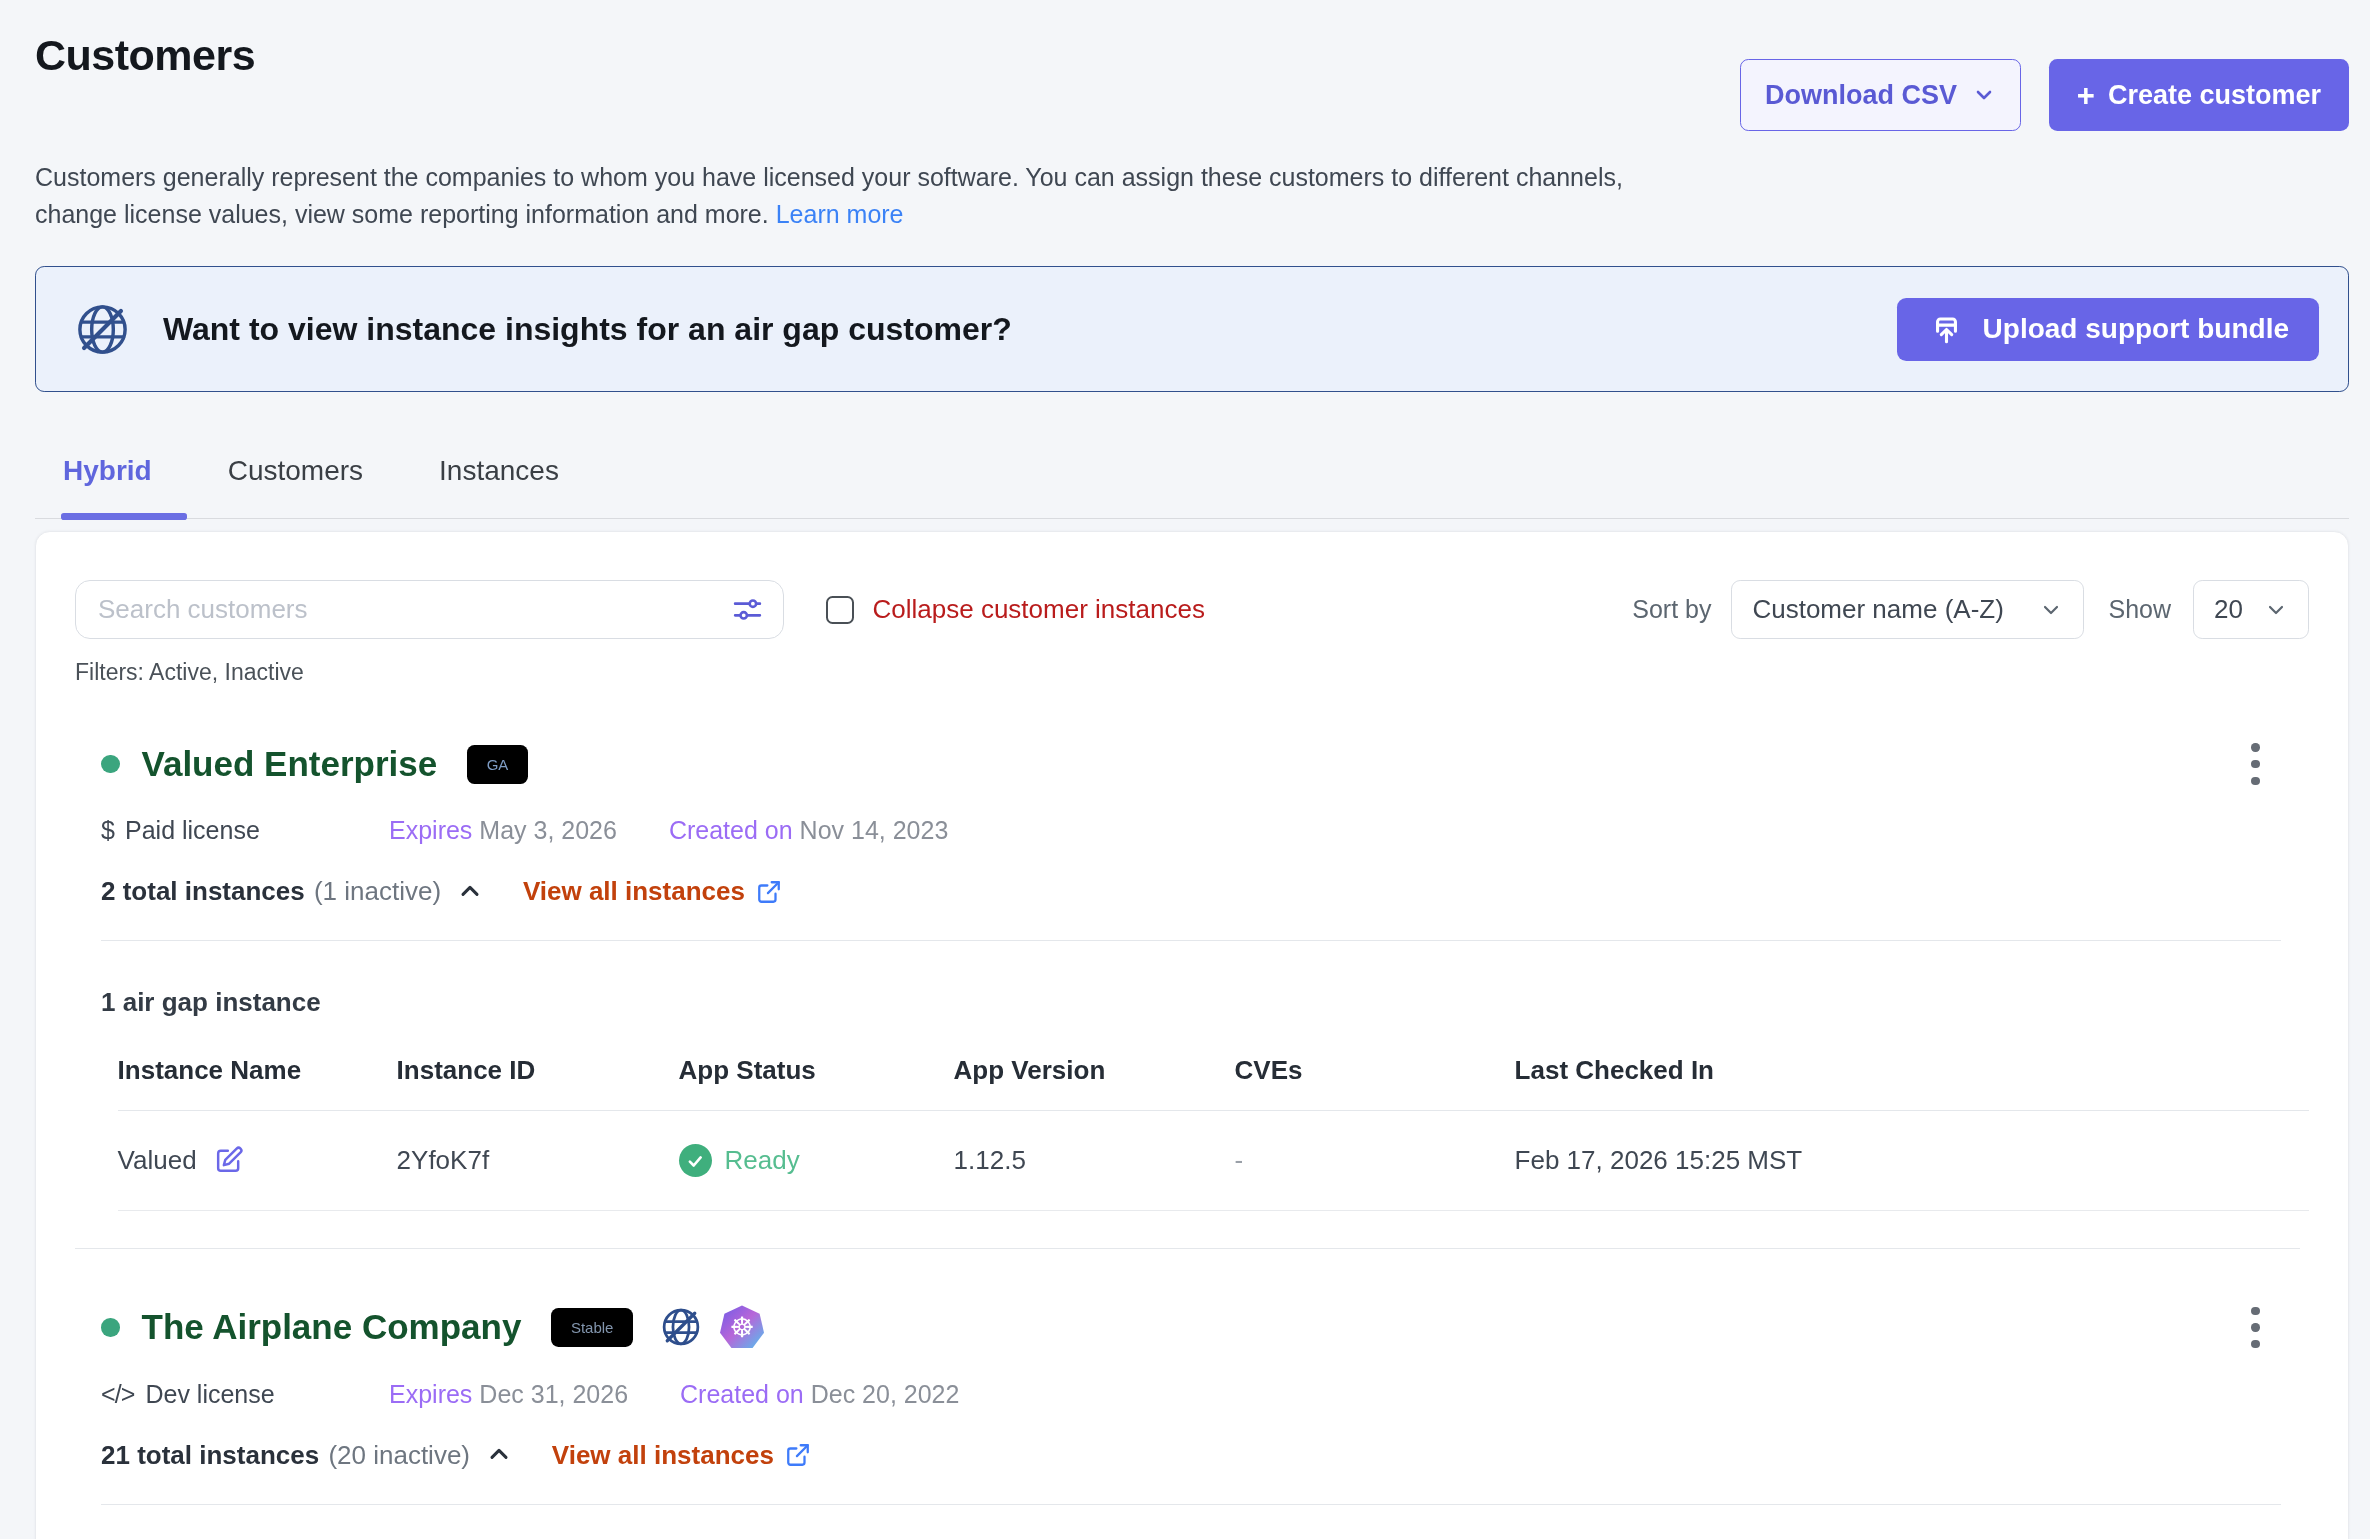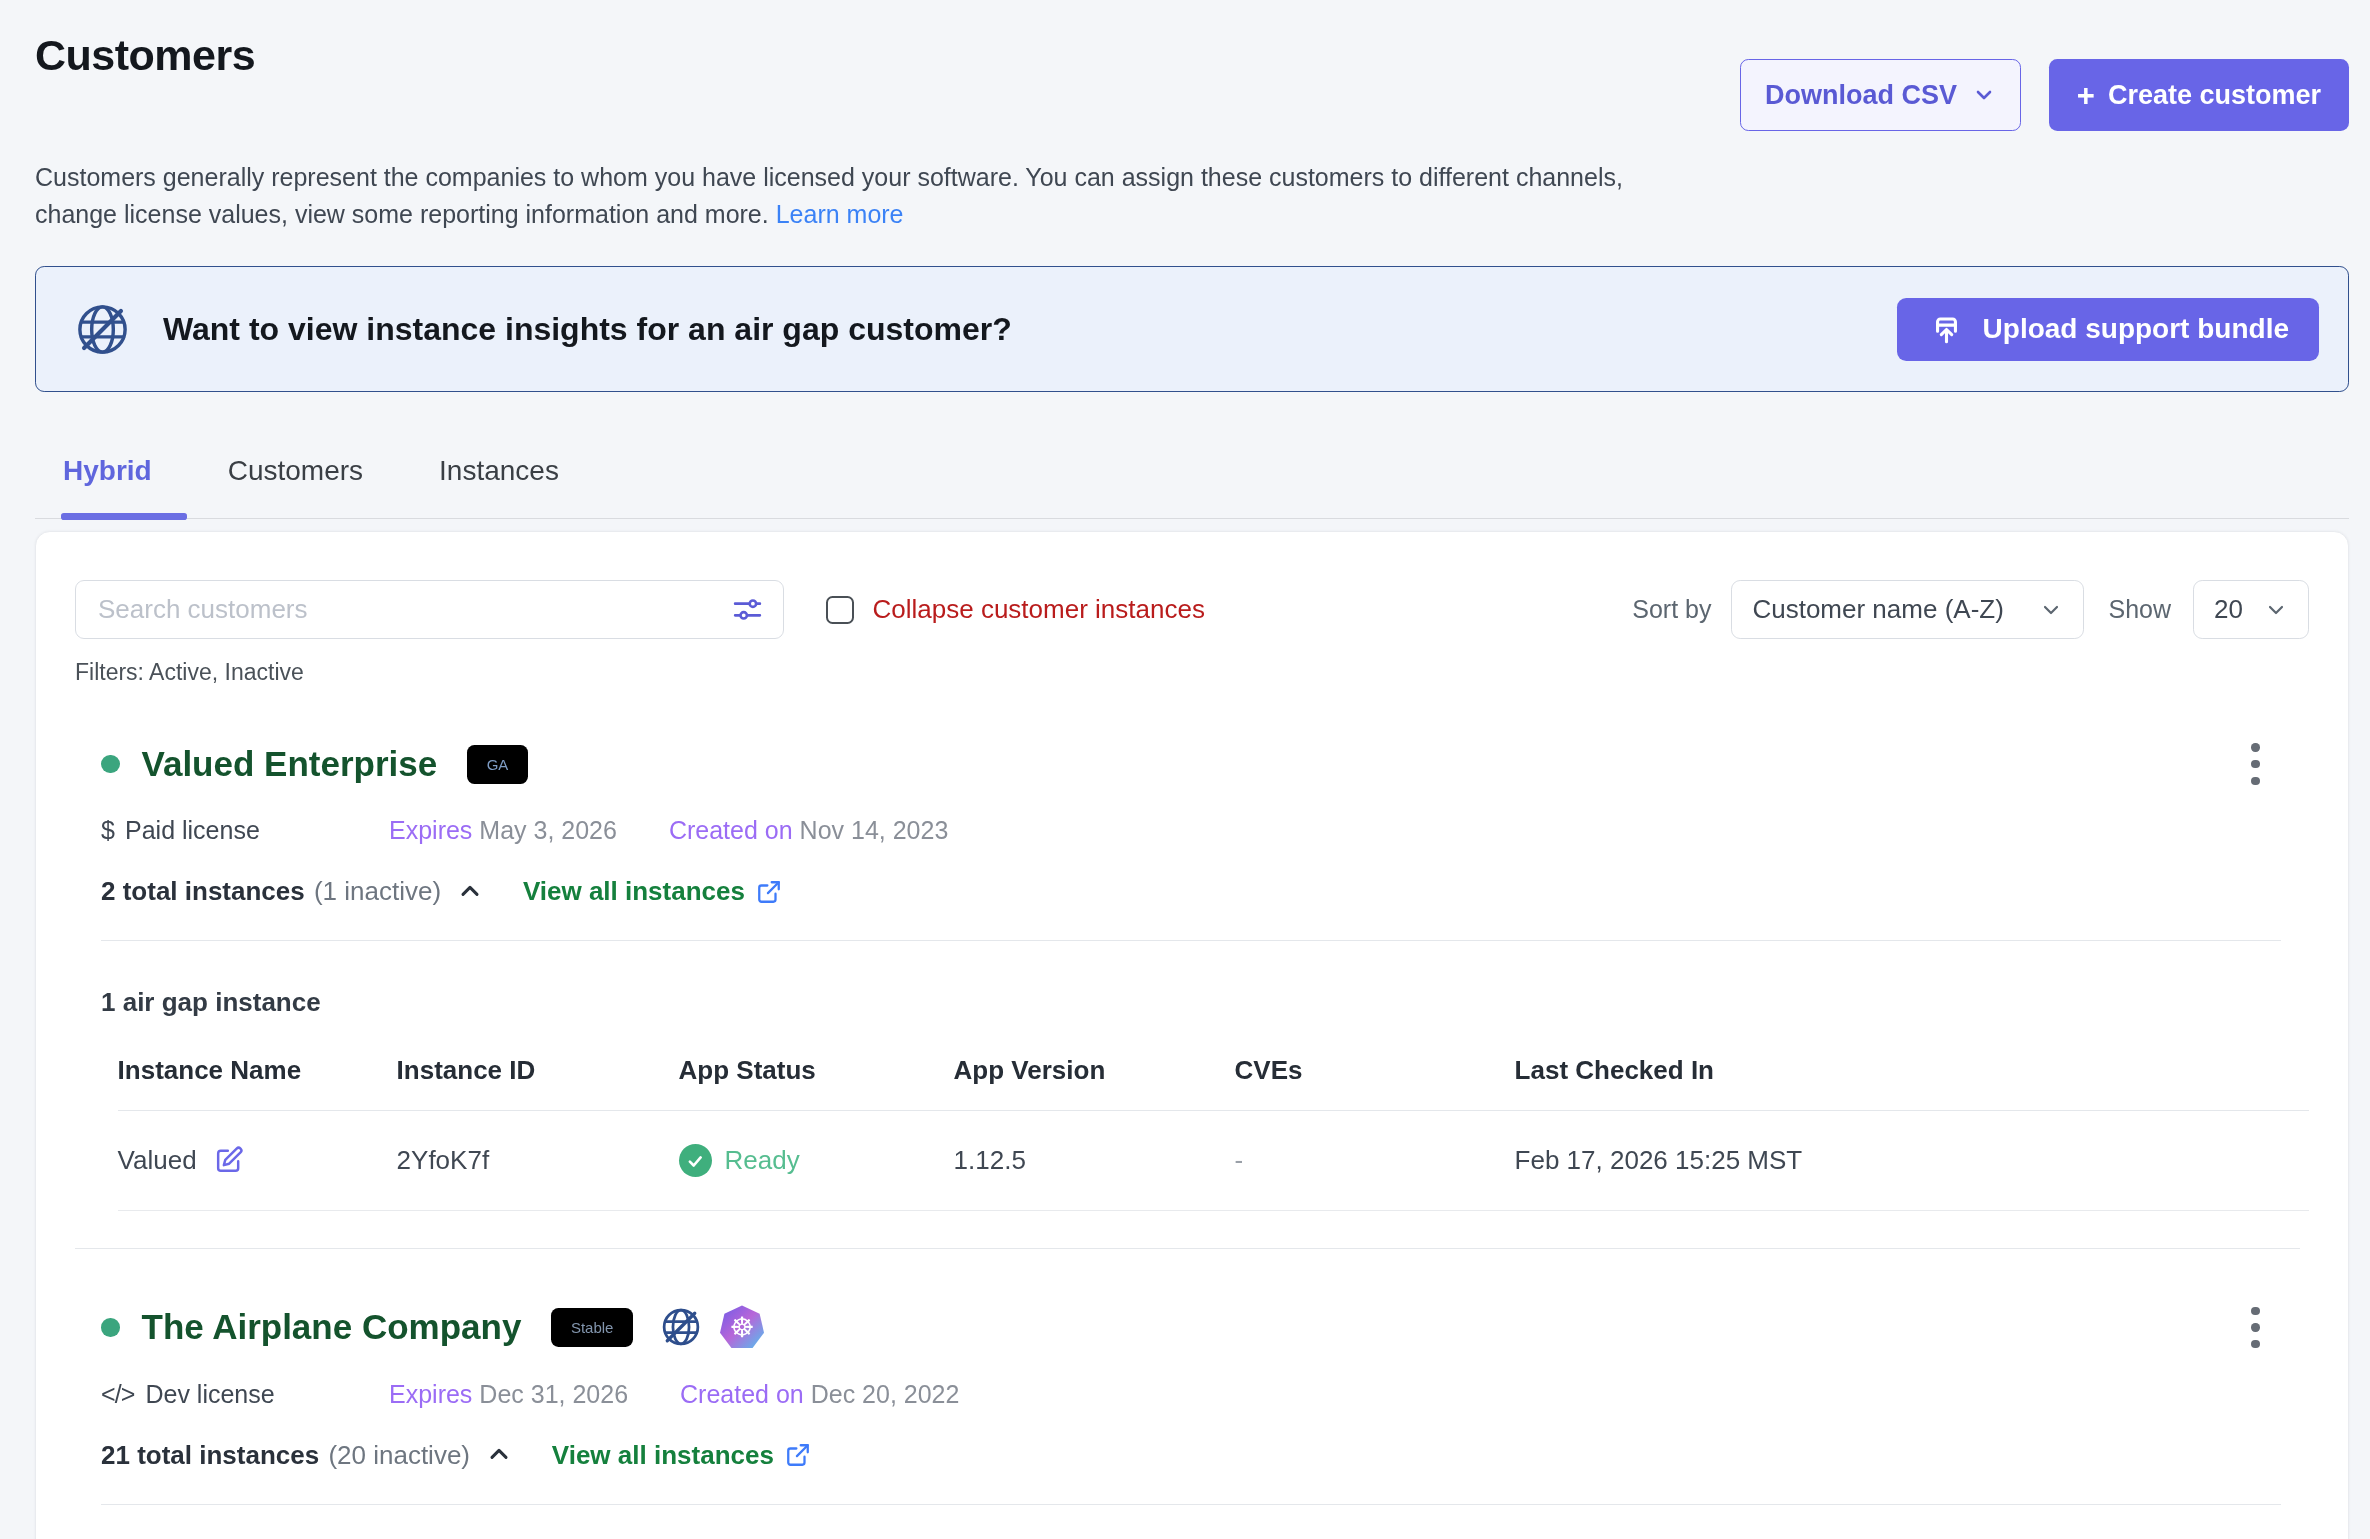--- a/index.html
+++ b/index.html
@@ -32,21 +32,21 @@
   .tab:first-child { margin-left:28px; }
   .tab.active { color:#5F66DD; font-weight:700; }
   .tab.active::after { content:""; position:absolute; left:-1.8px; right:-35px; bottom:-1.8px;
     height:6.5px; background:#6B6EE3; border-radius:2.8px; }
 
   .card { margin:12px 21px 0 35px; background:#FFFFFF; border:0.9px solid #E9EBEF;
     border-radius:14.8px 14.8px 0 0; padding:48px 39px 0 39px; height:1030px; overflow:hidden;
     box-shadow:0 0.9px 2.8px rgba(20,30,50,0.05); }
 
   .toolbar { display:flex; align-items:center; }
-  .search-box { width:709px; height:59px; border:1.8px solid #D9DDE3; border-radius:9px;
+  .search-box { width:709px; height:59px; border:1.8px solid #D9DDE3; border-radius:15px;
     display:flex; align-items:center; padding:0 18.5px 0 22px; background:#fff; }
   .search-box input { border:none; outline:none; flex:1; font-size:26px; color:#3F4752;
     font-family:"Liberation Sans", sans-serif; background:transparent; }
   .search-box input::placeholder { color:#BCC1CA; }
   .sliders-icon { width:35px; height:35px; flex:0 0 auto; cursor:pointer; }
   .collapse-wrap { margin-left:42px; display:flex; align-items:center; gap:18.5px; }
   .checkbox { width:28px; height:28px; border:2.8px solid #4A5056; border-radius:6.5px; background:#fff; cursor:pointer; }
   .collapse-label { font-size:26px; color:#b91c1c; }
   .sort-area { margin-left:auto; display:flex; align-items:center; }
   .side-label { font-size:25px; color:#5C6670; }
@@ -79,21 +79,21 @@
   .lic-icon { font-weight:400; color:#3F4752; letter-spacing:-0.9px; }
   .date-pair { margin-right:52px; }
   .lbl-purple { color:#9B6CF5; }
   .txt-gray { color:#8A8F98; }
 
   .instances-row { margin-top:31px; display:flex; align-items:center; font-size:26px; }
   .total-bold { font-weight:700; color:#2A313B; }
   .inactive-note { color:#6E7680; margin-left:9.2px; }
   .chev-up-btn { background:none; border:none; cursor:pointer; margin-left:14.8px; display:flex; }
   .chev-up { width:28px; height:28px; }
-  .view-all { margin-left:39px; color:#15803d; font-weight:600; text-decoration:none;
+  .view-all { margin-left:39px; color:#c2410c; font-weight:600; text-decoration:none;
     display:flex; align-items:center; gap:11px; cursor:pointer; }
   .ext-icon { width:26px; height:26px; }
 
   .section-divider { border:none; border-top:0.9px solid #E4E7EB; margin:33px 28px 0 0; }
   .airgap-heading { margin-top:46px; font-size:26px; font-weight:600; color:#333B45; }
 
   .itable { margin:37px 0 0 16.6px; }
   .itable-header, .itable-row { display:grid;
     grid-template-columns:279px 282px 275px 281px 280px auto; align-items:center; }
   .itable-header { font-size:26px; font-weight:700; color:#262D36; padding-bottom:24px;

